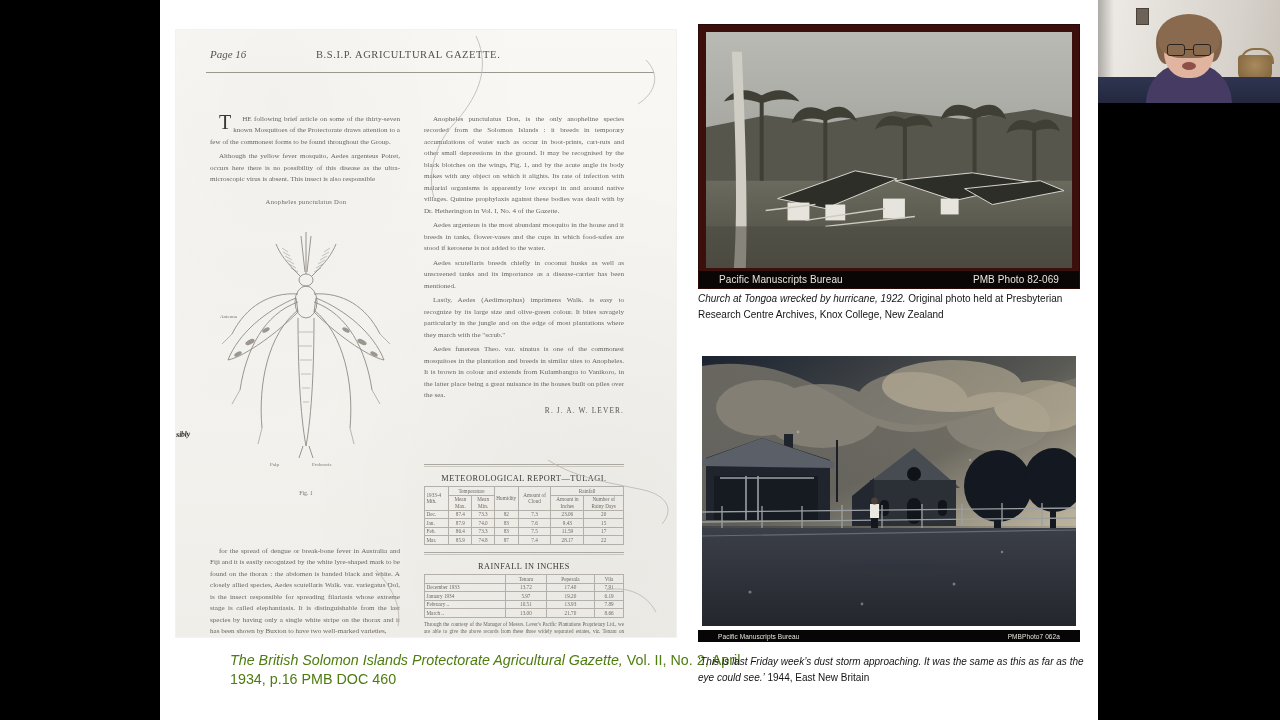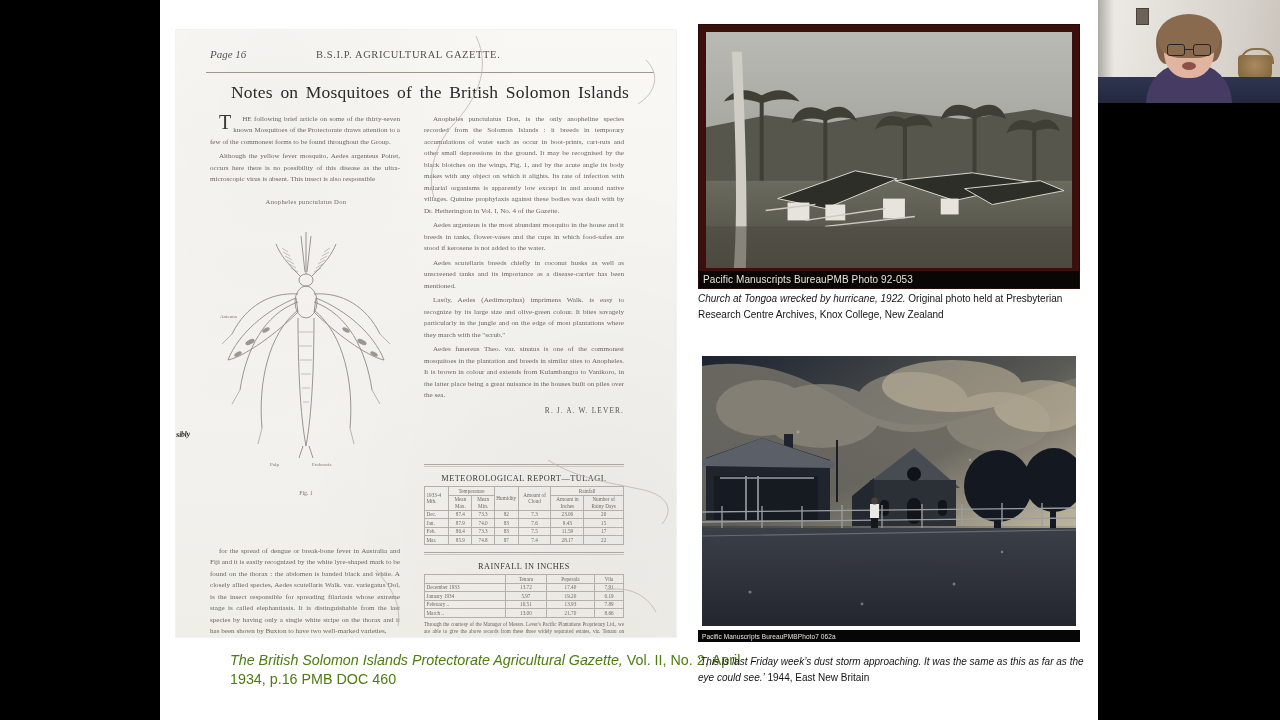--- a/index.html
+++ b/index.html
@@ -111,22 +111,22 @@
 
   .frame-top { position: absolute; inset: 0; background: #3a0f0c;
                border: 1px solid #2a0a08; padding: 7px 7px 20px 7px; }
   .frame-bot { position: absolute; inset: 0; background: #ffffff; padding: 4px 4px 16px 4px; }
 
   .ph { position: absolute; inset: 0; overflow: hidden; }
 
   .wm {
     position: absolute; left: 0; right: 0; bottom: 0; height: 17px;
     background: #0a0605; color: #e8e4de;
-    display: flex; align-items: center; 
-    padding: 0 4px; font-size: 10px; letter-spacing: 0.1px;
+    display: flex; align-items: center; justify-content: space-between;
+    padding: 0 20px; font-size: 10px; letter-spacing: 0.1px;
   }
   .wm-sm { height: 12px; font-size: 6.5px; background: #060606; }
 
   .cap {
     position: absolute; font-size: 10px; line-height: 16px; color: #141414;
   }
   .cap i { font-style: italic; }
   .cap-top { left: 538px; top: 291px; width: 392px; }
   .cap-bot { left: 538px; top: 654px; width: 398px; }
 
@@ -178,21 +178,20 @@
   <div class="letterbox-l"></div>
 
   <div class="slide">
 
     <div class="doc-wrap">
       <div class="doc-page">
 
         <div class="doc-folio">Page 16</div>
         <div class="doc-running">B.S.I.P. AGRICULTURAL GAZETTE.</div>
         <div class="doc-topline"></div>
-        <div class="doc-title">Notes on Mosquitoes of the British Solomon Islands</div>
 
         <div class="col col-l">
           <p class="dropcap">THE following brief article on some of the thirty-seven known Mosquitoes of the Protectorate draws attention to a few of the commonest forms to be found throughout the Group.</p>
           <p>Although the yellow fever mosquito, Aedes argenteus Poiret, occurs here there is no possibility of this disease as the ultra-microscopic virus is absent. This insect is also responsible</p>
         </div>
 
         <div class="plate">
           <div class="plate-cap">Anopheles punctulatus Don</div>
           <svg class="mosq" viewBox="0 0 200 276">
             <g stroke="#8e8a83" fill="none" stroke-width="0.9">
@@ -438,21 +437,21 @@
               <rect x="236" y="168" width="18" height="16"></rect>
             </g>
             <g stroke="#cdcbc2" stroke-width="1.4" fill="none">
               <path d="M100 190 L180 178 M120 196 L210 186 M60 180 L110 174"></path>
             </g>
             <rect y="196" width="368" height="42" fill="#4a493f" opacity="0.55"></rect>
           </svg>
         </div>
         <div class="wm">
           <span>Pacific Manuscripts Bureau</span>
-          <span>PMB Photo 92-053</span>
+          <span>PMB Photo 82-069</span>
         </div>
       </div>
     </div>
 
     <div class="cap cap-top">
       <i>Church at Tongoa wrecked by hurricane, 1922.</i><span> Original photo held at Presbyterian Research Centre Archives, Knox College, New Zealand</span>
     </div>
 
     <div class="photo-card photo-bot">
       <div class="frame-bot">

